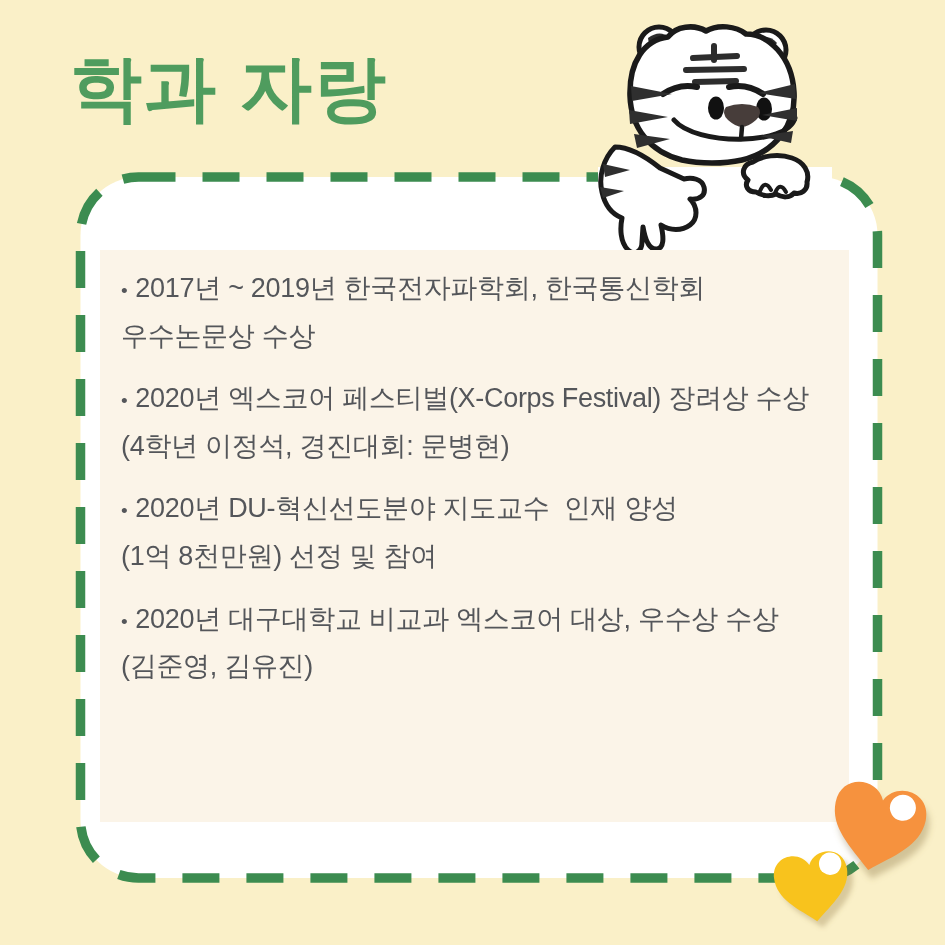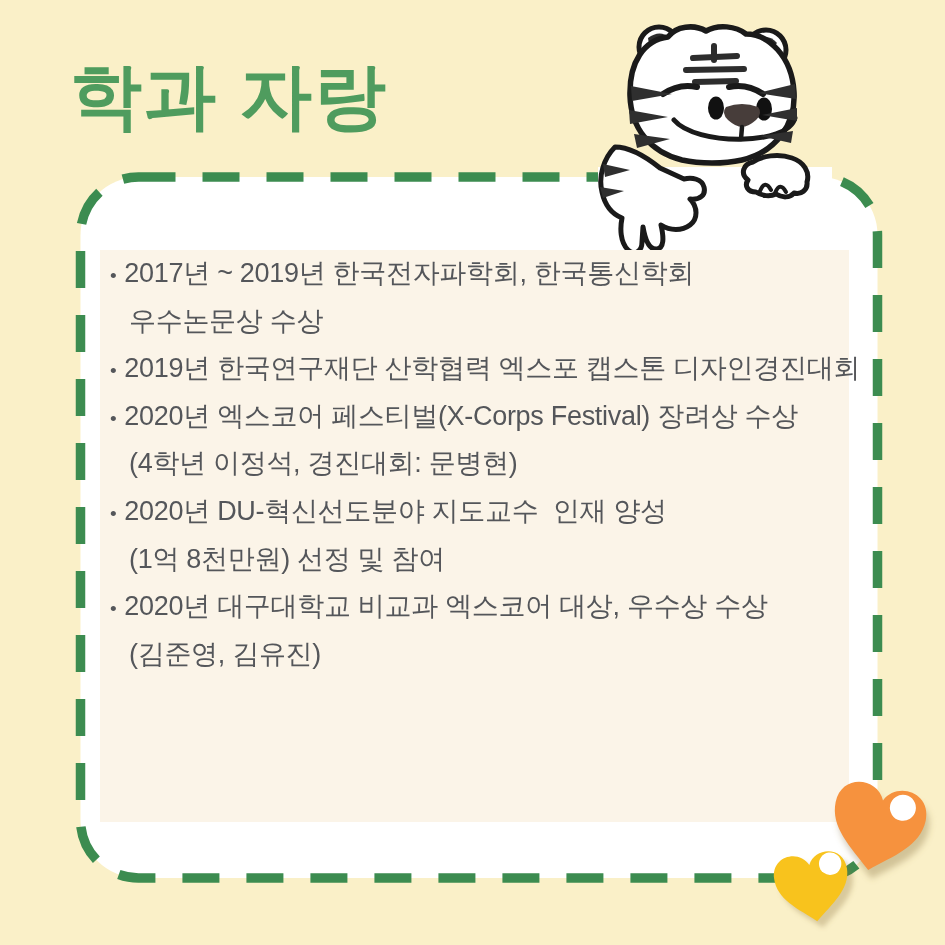--- a/index.html
+++ b/index.html
@@ -4,33 +4,33 @@
 <style>
   html,body{margin:0;padding:0;}
   body{
     width:945px;height:945px;position:relative;overflow:hidden;
     background:#FAF0C8;
     font-family:"Liberation Sans","DejaVu Sans",sans-serif;
   }
   .title{
     position:absolute;left:70px;top:52px;
     font-size:72px;font-weight:bold;letter-spacing:2px;
-    color:#4F9C5E;line-height:1;margin-top:8px;
+    color:#4F9C5E;line-height:1;
   }
   .deco{position:absolute;left:0;top:0;pointer-events:none;}
   .panel{
     position:absolute;left:100px;top:250px;width:749px;height:572px;
     background:#FBF4E8;
   }
   .line{
     height:47.6px;line-height:47.6px;white-space:pre;
     font-size:27px;color:#54565A;letter-spacing:-0.3px;
   }
-  .l1{padding-left:10px;}
-  .l2{padding-left:29px;}
+  .l1{padding-left:21px;margin-top:15px;}
+  .l2{padding-left:21px;}
   .bullet{font-size:19px;margin-right:8px;}
 </style>
 </head>
 <body>
 
 <svg class="deco" width="945" height="945" viewBox="0 0 945 945">
 
   <rect x="80.5" y="177" width="797" height="701" rx="58" ry="58" fill="#FFFFFF" stroke="#3C8C50" stroke-width="9.5" stroke-dasharray="37 27"></rect>
 
   <g>
@@ -108,21 +108,20 @@
 </svg>
 
 <div class="title">학과 자랑</div>
 
 <div class="panel">
   <div>
     <div class="line l1"><span class="bullet">•</span><span>2017년 ~ 2019년 한국전자파학회, 한국통신학회</span></div>
     <div class="line l2">우수논문상 수상</div>
   </div>
   <div>
-    <div class="line l1"><span class="bullet">•</span><span>2019년 한국연구재단 산학협력 엑스포 캡스톤 디자인경진대회</span></div>
   </div>
   <div>
     <div class="line l1"><span class="bullet">•</span><span>2020년 엑스코어 페스티벌(X-Corps Festival) 장려상 수상</span></div>
     <div class="line l2">(4학년 이정석, 경진대회: 문병현)</div>
   </div>
   <div>
     <div class="line l1"><span class="bullet">•</span><span>2020년 DU-혁신선도분야 지도교수  인재 양성</span></div>
     <div class="line l2">(1억 8천만원) 선정 및 참여</div>
   </div>
   <div>

